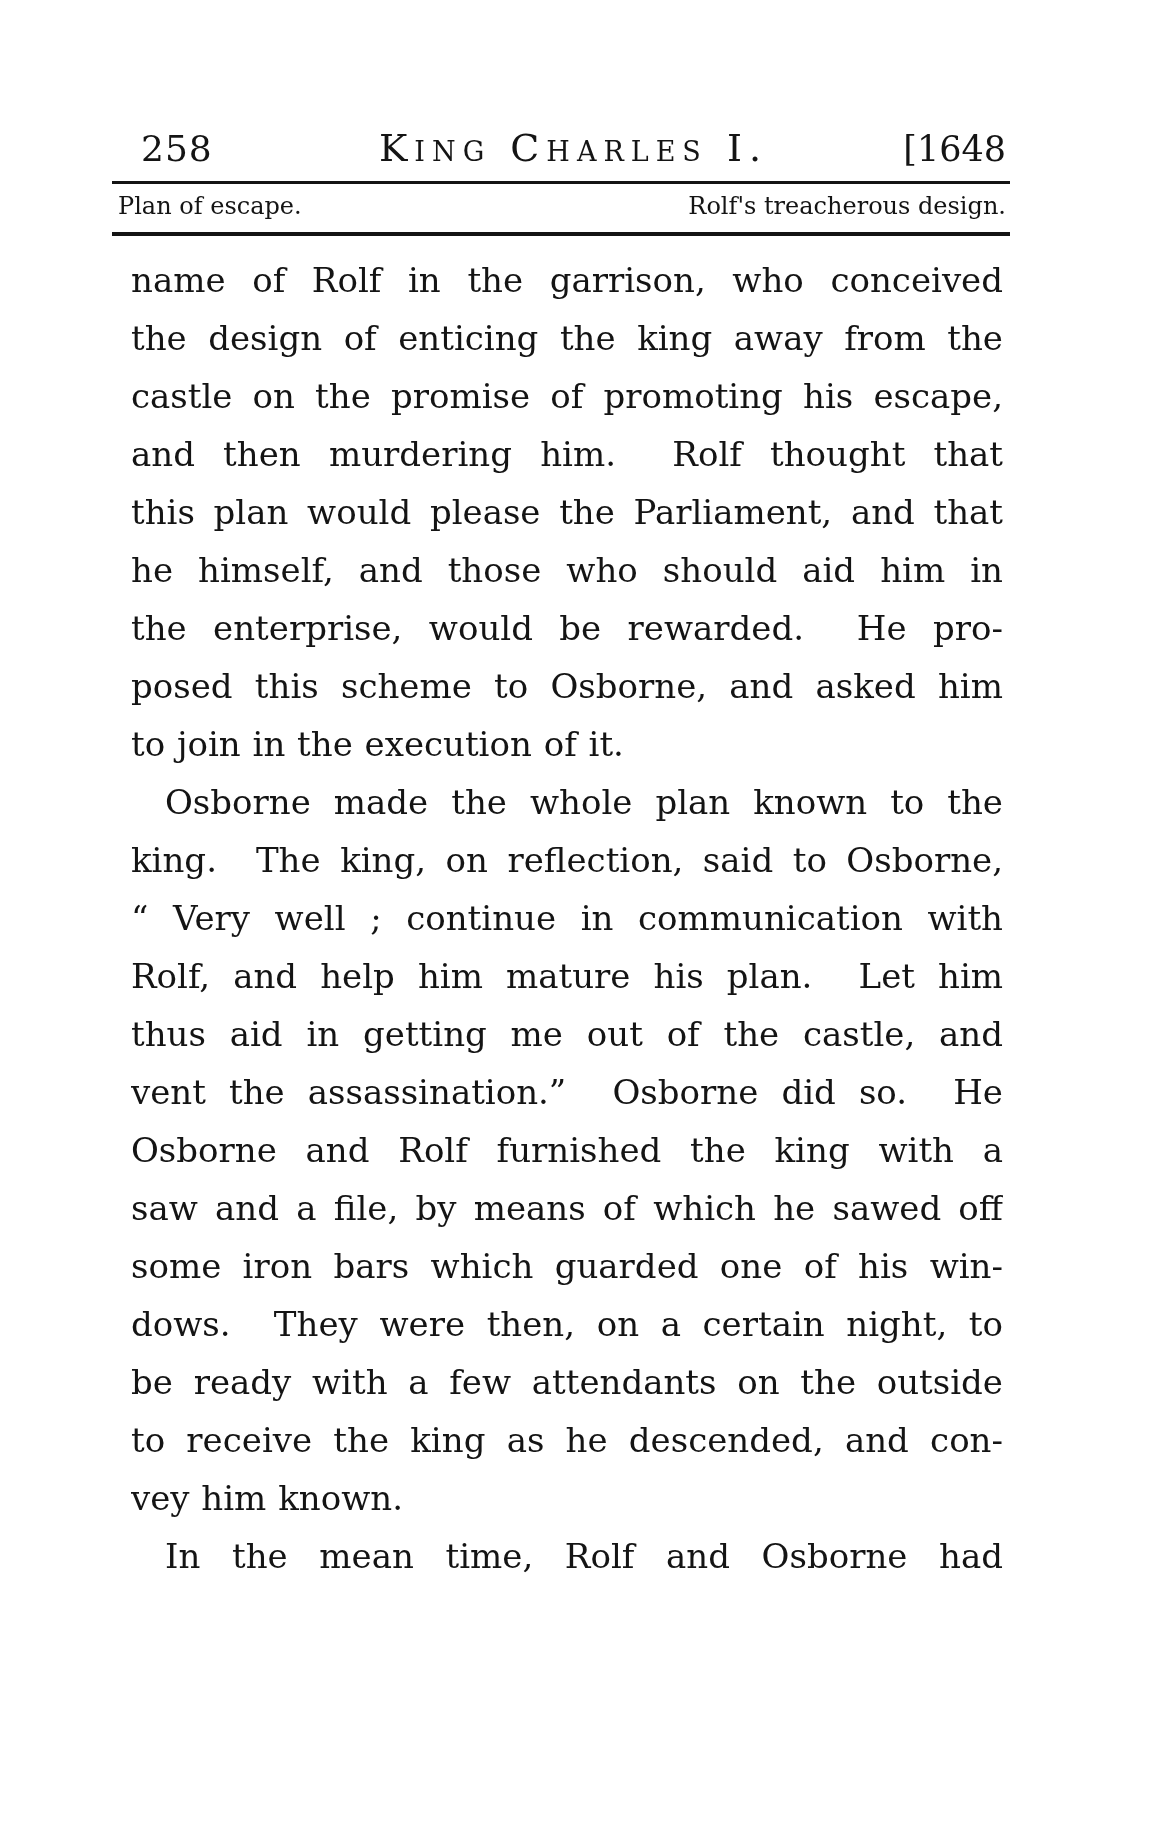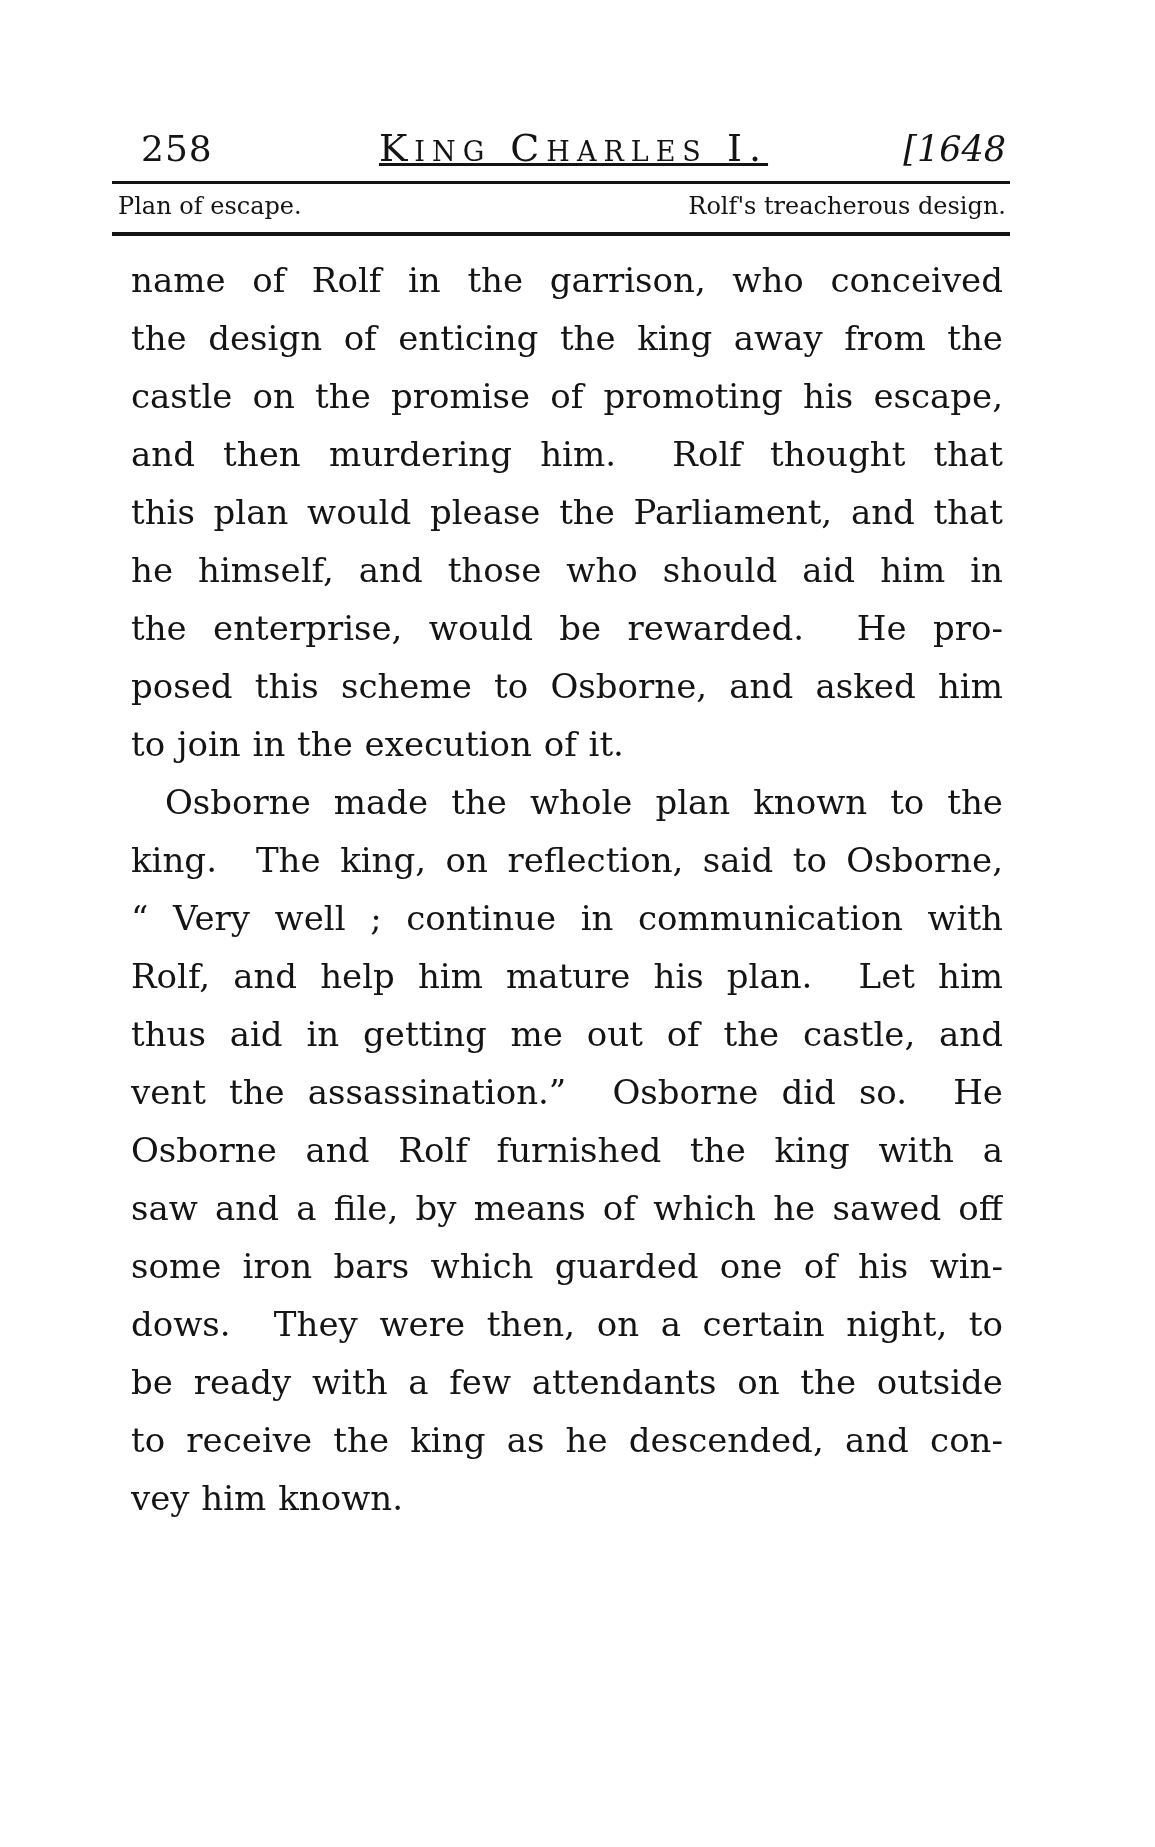--- a/index.html
+++ b/index.html
@@ -31,27 +31,25 @@
     letter-spacing: 1px;
     margin-left: 23px;
   }
   .running-title {
     flex: 1;
     text-align: center;
     font-size: 38px;
     font-variant: small-caps;
     letter-spacing: 7px;
     white-space: nowrap;
-    text-decoration: underline;
   }
   .edition-year {
     width: 190px;
     text-align: right;
     font-size: 35px;
-    font-style: italic;
   }
   .rule {
     position: absolute;
     left: 112px;
     width: 898px;
     background: #141414;
   }
   .rule-top { top: 181px; height: 3px; }
   .rule-bottom { top: 232px; height: 4px; }
   
@@ -127,15 +125,16 @@
     <div class="line">Rolf, and help him mature his plan.  Let him</div>
     <div class="line">thus aid in getting me out of the castle, and</div>
     <div class="line">vent the assassination.”  Osborne did so.  He</div>
     <div class="line">Osborne and Rolf furnished the king with a</div>
     <div class="line">saw and a file, by means of which he sawed off</div>
     <div class="line">some iron bars which guarded one of his win-</div>
     <div class="line">dows.  They were then, on a certain night, to</div>
     <div class="line">be ready with a few attendants on the outside</div>
     <div class="line">to receive the king as he descended, and con-</div>
     <div class="line short">vey him known.</div>
+    <div class="line indent">In the mean time, Rolf and Osborne had</div>
   </div>
 
 </div>
 
 </body></html>

